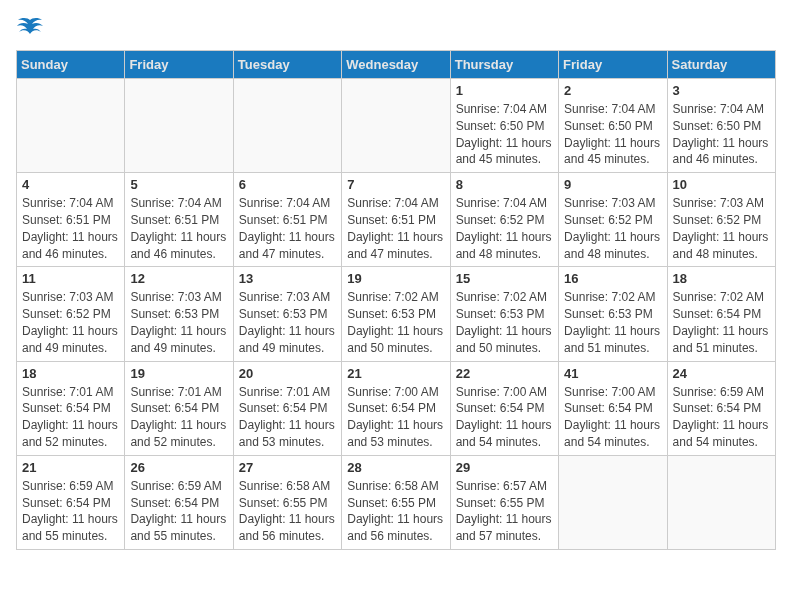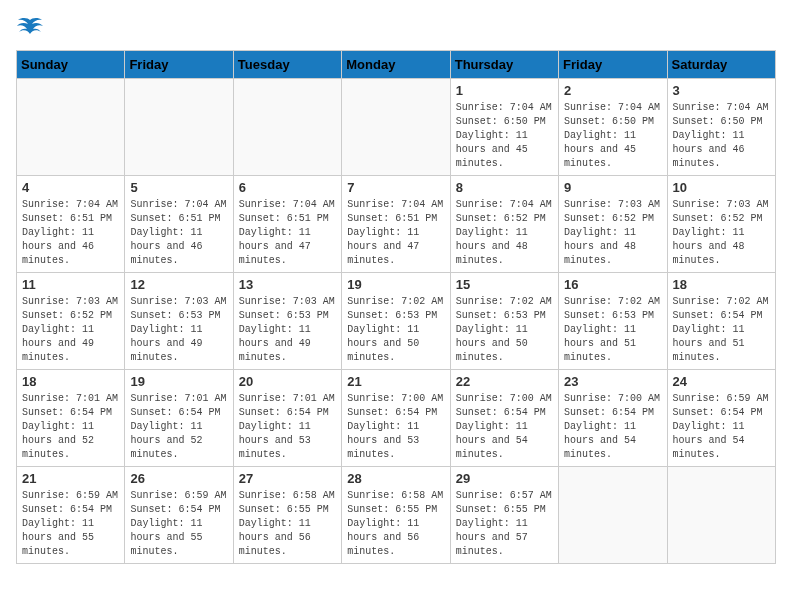--- a/index.html
+++ b/index.html
@@ -47,21 +47,21 @@
       font-size: 16px;
       color: #555;
     }
     table {
       width: 100%;
       border-collapse: collapse;
       table-layout: fixed;
     }
     th {
       background-color: #1a7abf;
-      color: #000000;
+      color: #e5e5e5;
       padding: 6px 4px;
       text-align: left;
       font-size: 13px;
       font-weight: bold;
       border: 1px solid #ccc;
     }
     td {
       border: 1px solid #ccc;
       vertical-align: top;
       padding: 4px 5px;
@@ -73,24 +73,23 @@
     td.empty {
       background: #f9f9f9;
     }
     .day-number {
       font-size: 13px;
       font-weight: bold;
       color: #333;
       margin-bottom: 3px;
     }
     .day-info {
-      font-size: 10px;
+      font-size: 12px;
       color: #444;
       line-height: 1.4;
-      font-family: Liberation Mono, monospace;
     }
     tr:nth-child(even) td:not(.empty) {
       background: #fff;
     }
   </style>
 </head>
 <body>
 
 <div class="header-section">
   <div class="logo">
@@ -106,21 +105,21 @@
     <div class="subtitle"></div>
   </div>
 </div>
 
 <table>
   <thead>
     <tr>
     <th>Sunday</th>
         <th>Friday</th>
         <th>Tuesday</th>
-        <th>Monday</th>
+        <th>Wednesday</th>
         <th>Thursday</th>
         <th>Friday</th>
         <th>Saturday</th>
       </tr>
   </thead>
   <tbody id="calendar-body">
   <tr>
         <td class="empty"></td>
         <td class="empty"></td>
         <td class="empty"></td>
@@ -213,21 +212,21 @@
         </td>
         <td>
           <div class="day-number">21</div>
           <div class="day-info">Sunrise: 7:00 AM<br>Sunset: 6:54 PM<br>Daylight: 11 hours and 53 minutes.</div>
         </td>
         <td>
           <div class="day-number">22</div>
           <div class="day-info">Sunrise: 7:00 AM<br>Sunset: 6:54 PM<br>Daylight: 11 hours and 54 minutes.</div>
         </td>
         <td>
-          <div class="day-number">23</div>
+          <div class="day-number">41</div>
           <div class="day-info">Sunrise: 7:00 AM<br>Sunset: 6:54 PM<br>Daylight: 11 hours and 54 minutes.</div>
         </td>
         <td>
           <div class="day-number">24</div>
           <div class="day-info">Sunrise: 6:59 AM<br>Sunset: 6:54 PM<br>Daylight: 11 hours and 54 minutes.</div>
         </td>
       </tr>
       <tr>
         <td>
           <div class="day-number">21</div>

